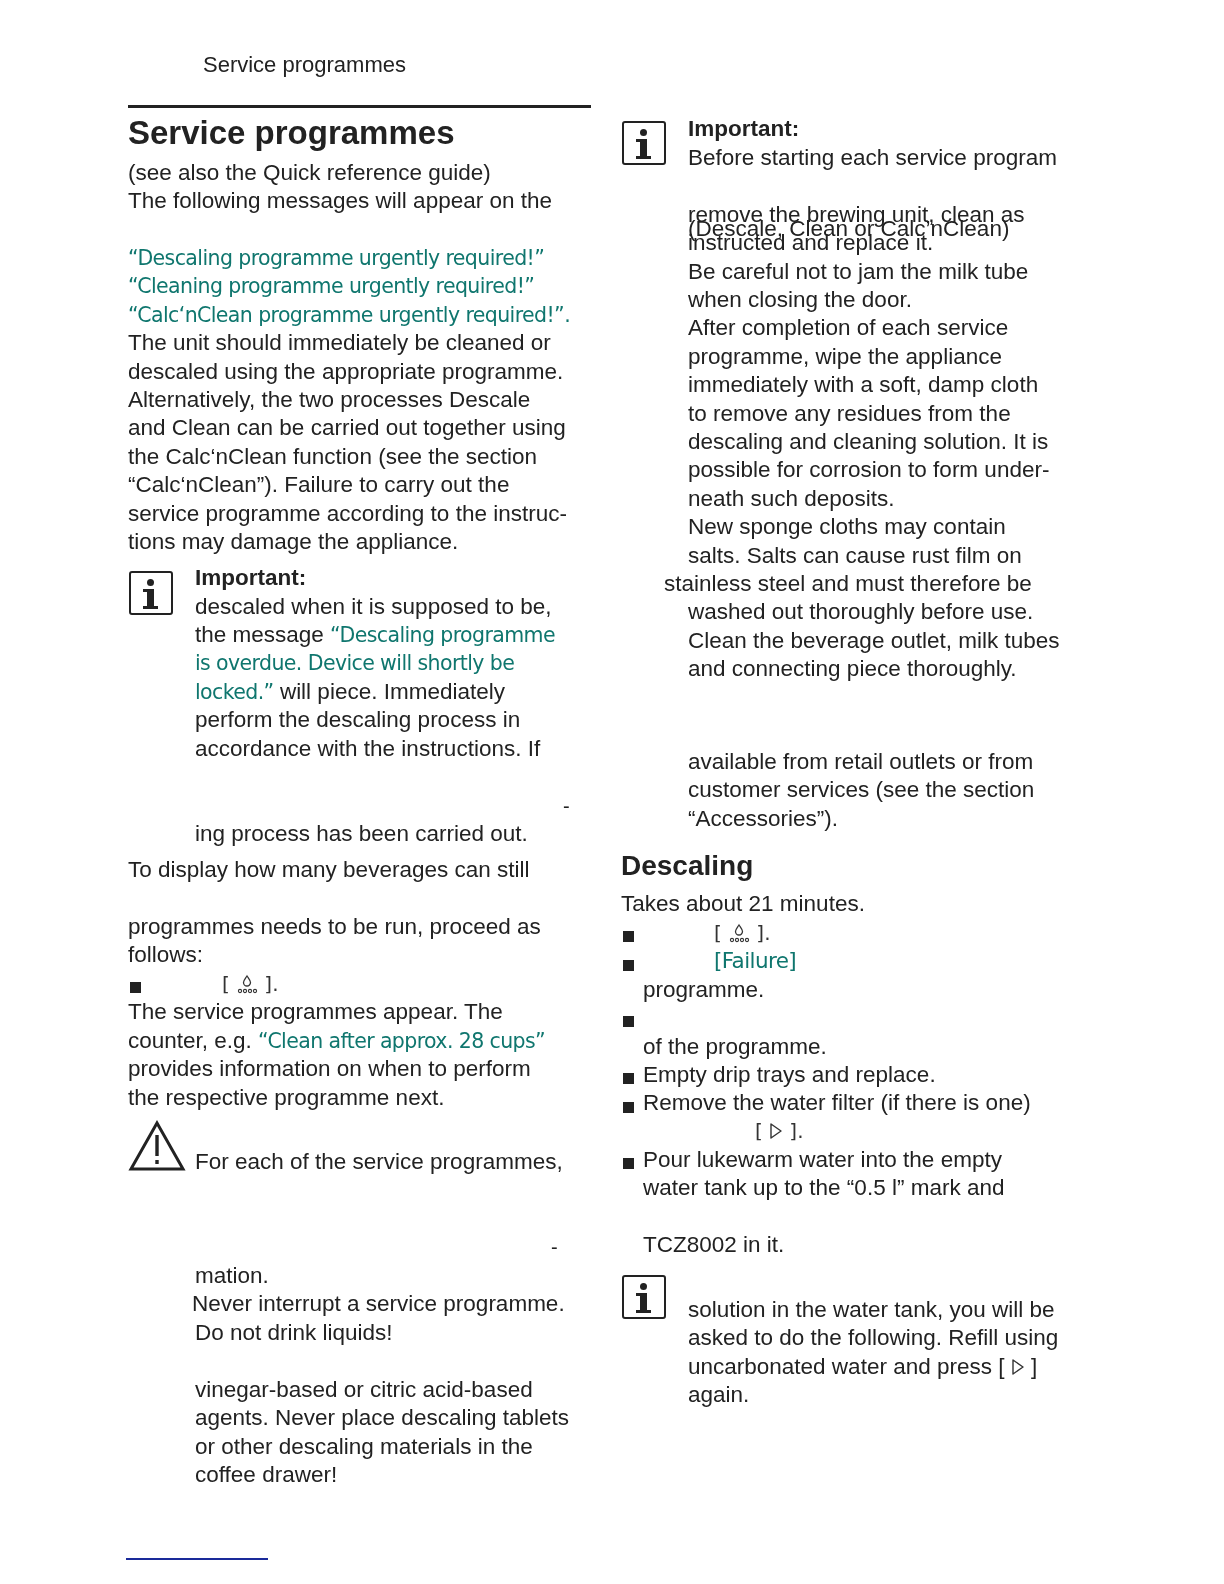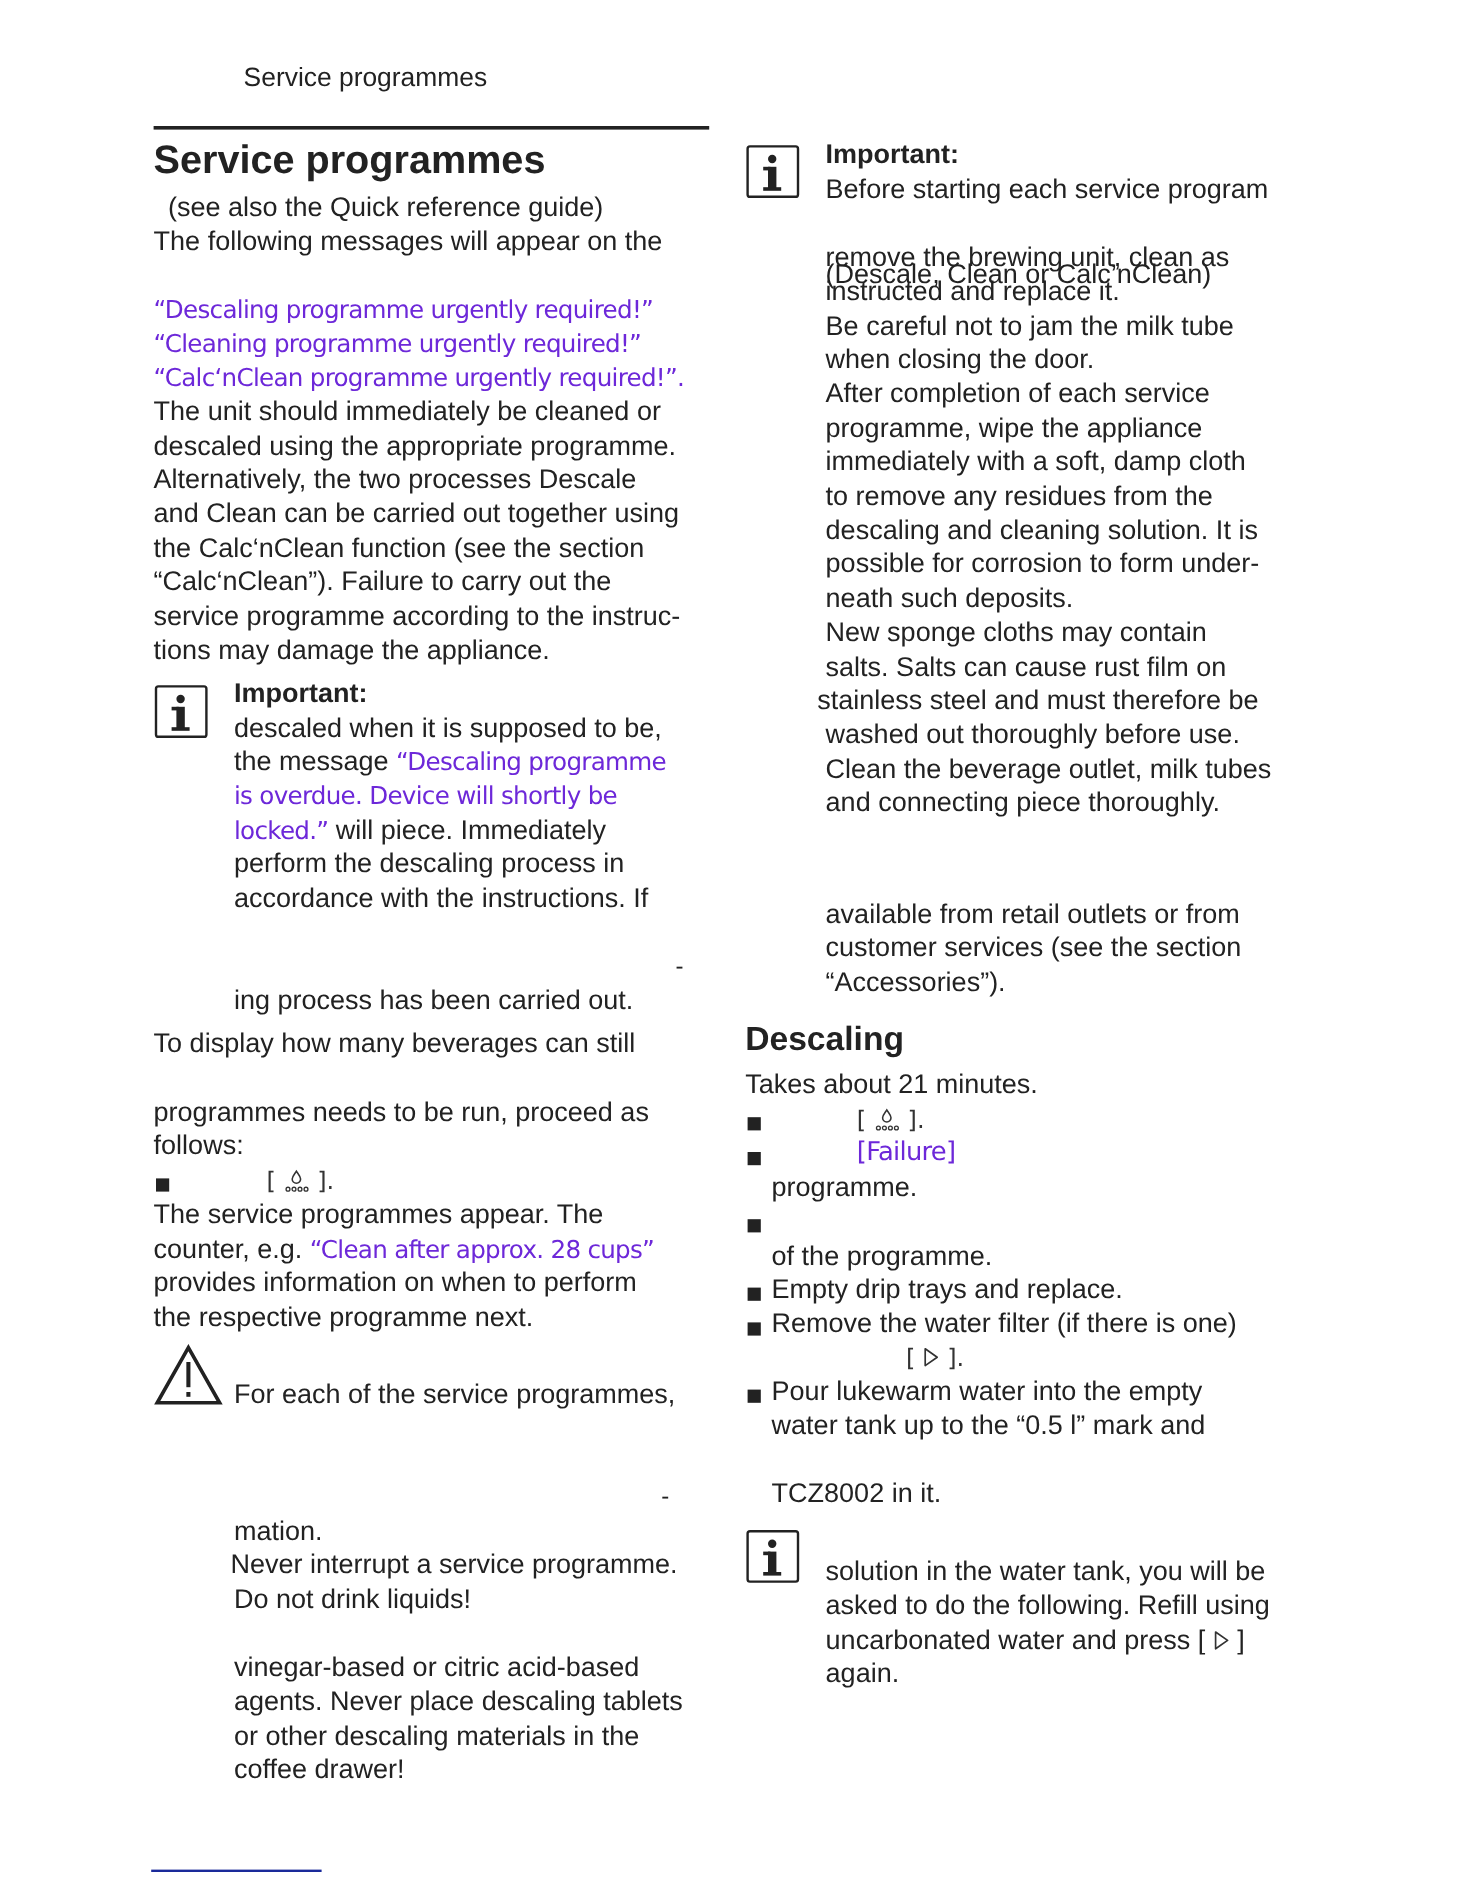--- a/index.html
+++ b/index.html
@@ -2,21 +2,21 @@
 <html><head>
 <meta charset="utf-8">
 <style>
   html, body { margin: 0; padding: 0; background: #ffffff; }
   body {
     width: 1224px; height: 1584px; position: relative; overflow: hidden;
     font-family: "Liberation Sans", sans-serif; color: #222222;
   }
   .abs { position: absolute; white-space: nowrap; }
   .t { font-size: 22.5px; line-height: 28.4px; }
-  .light { font-family: "DejaVu Sans", sans-serif; font-weight: normal; color: #6d28d9; font-size: 20.5px; letter-spacing: -0.6px; text-align: center; }
+  .light { font-family: "DejaVu Sans", sans-serif; font-weight: normal; color: #0f766e; font-size: 20.5px; letter-spacing: -0.6px; text-align: center; }
   .running-head { left: 203px; top: 52px; font-size: 22px; color: #222; }
   .rule-top { left: 128px; top: 105px; width: 463px; height: 3px; background: #222; }
   .h1 { left: 128px; top: 114px; font-size: 33px; font-weight: bold; color: #222; }
   .h2 { left: 621px; top: 850px; font-size: 28px; font-weight: bold; color: #222; }
   .bold { font-weight: bold; }
   .info-icon {
     position: absolute; width: 44px; height: 44px; border: 2px solid #222; border-radius: 3px;
     box-sizing: border-box;
   }
   .info-icon .dot { position: absolute; left: 16px; top: 6px; width: 7px; height: 7px; border-radius: 50%; background: #222; }
@@ -30,21 +30,21 @@
   .svc-icon { display: inline-block; width: 22px; height: 20px; vertical-align: -3px; }
   .dash { font-size: 20px; }
 </style>
 </head>
 <body>
 
 <div class="abs running-head">Service programmes</div>
 <div class="abs rule-top"></div>
 
 <div class="abs h1">Service programmes</div>
-<div class="abs t" style="left:128px; top:159px;margin-left:12px;">(see also the Quick reference guide)</div>
+<div class="abs t" style="left:128px; top:159px;">(see also the Quick reference guide)</div>
 <div class="abs t" style="left:128px; top:187px;">The following messages will appear on the</div>
 
 <div class="abs light" style="left:128px; top:244px; line-height:28.4px;">“Descaling programme urgently required!”</div>
 <div class="abs light" style="left:128px; top:272px; line-height:28.4px;">“Cleaning programme urgently required!”</div>
 <div class="abs light" style="left:128px; top:301px; line-height:28.4px;">“Calc‘nClean programme urgently required!”.</div>
 
 <div class="abs t" style="left:128px; top:329px;">The unit should immediately be cleaned or</div>
 <div class="abs t" style="left:128px; top:358px;">descaled using the appropriate programme.</div>
 <div class="abs t" style="left:128px; top:386px;">Alternatively, the two processes Descale</div>
 <div class="abs t" style="left:128px; top:414px;">and Clean can be carried out together using</div>
@@ -122,21 +122,21 @@
     <div class="abs t" style="left: 688px; top: 286px; text-align: center;">when closing the door.</div>
     <div class="abs t" style="left: 688px; top: 314.4px;">After completion of each service</div>
     <div class="abs t" style="left: 688px; top: 342.8px;">programme, wipe the appliance</div>
     <div class="abs t" style="left: 688px; top: 371.2px;">immediately with a soft, damp cloth</div>
     <div class="abs t" style="left: 688px; top: 399.6px;">to remove any residues from the</div>
     <div class="abs t" style="left: 688px; top: 428px;">descaling and cleaning solution. It is</div>
     <div class="abs t" style="left: 688px; top: 456.4px;">possible for corrosion to form under-</div>
     <div class="abs t" style="left: 688px; top: 484.8px;">neath such deposits.</div>
     <div class="abs t" style="left: 688px; top: 513.2px;">New sponge cloths may contain</div>
     <div class="abs t" style="left: 688px; top: 541.6px;">salts. Salts can cause rust film on</div>
-    <div class="abs t" style="left: 681px; top: 570px;">stainless steel and must therefore be</div>
+    <div class="abs t" style="left: 664px; top: 570px;">stainless steel and must therefore be</div>
     <div class="abs t" style="left: 688px; top: 598.4px;">washed out thoroughly before use.</div>
     <div class="abs t" style="left: 688px; top: 626.8px;">Clean the beverage outlet, milk tubes</div>
     <div class="abs t" style="left: 688px; top: 655.2px;">and connecting piece thoroughly.</div>
   </div>
 <div id="imp2-lines2">
     <div class="abs t" style="left: 688px; top: 748px;">available from retail outlets or from</div>
     <div class="abs t" style="left: 688px; top: 776.4px;">customer services (see the section</div>
     <div class="abs t" style="left: 688px; top: 804.8px;">“Accessories”).</div>
   </div>
 

